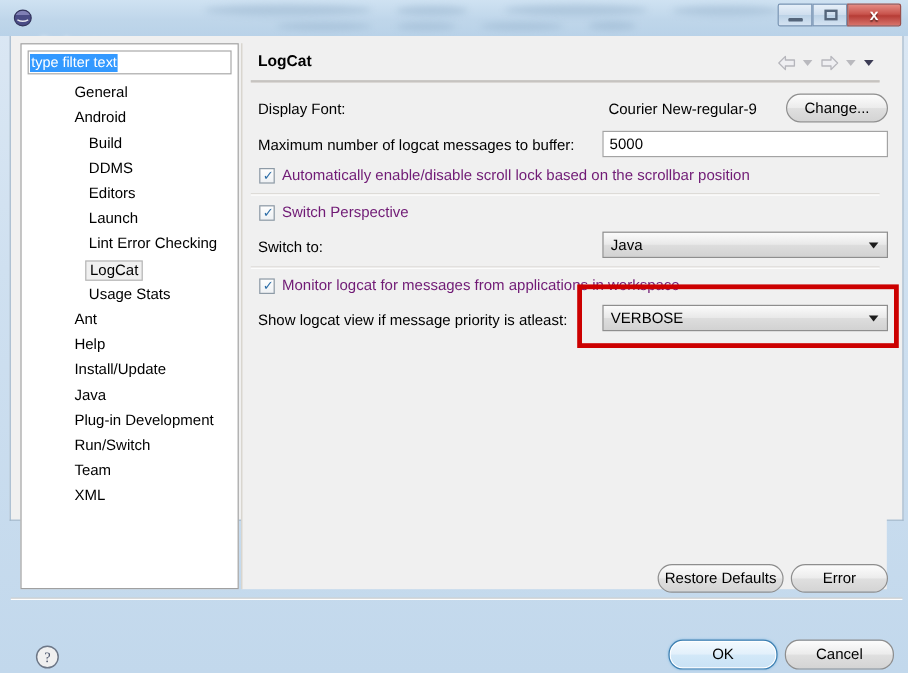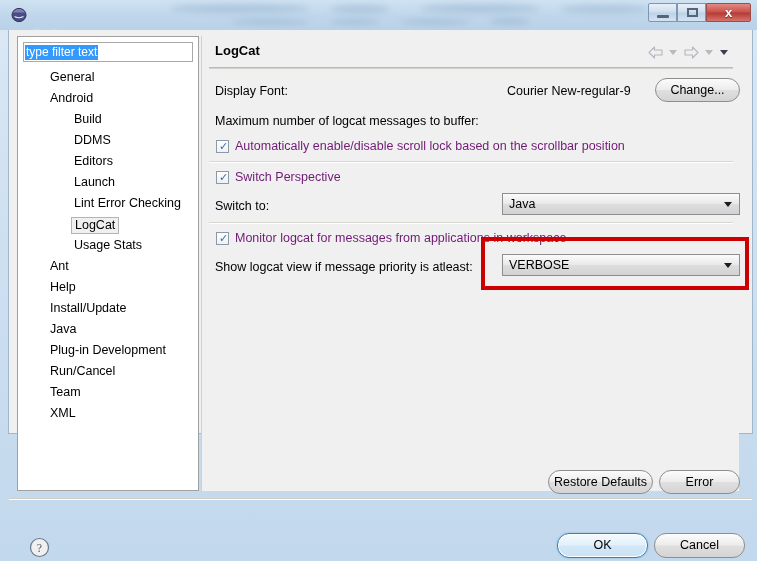--- a/index.html
+++ b/index.html
@@ -144,21 +144,21 @@
   .tree-item {
     position: relative;
     height: 21px;
     line-height: 21px;
     font-size: 12.5px;
     color: #000000;
     white-space: nowrap;
     cursor: default;
   }
   .tree-item .lbl { display: inline-block; padding: 0 2px; }
-  .tree-item.lvl1 { padding-left: 30px; }
+  .tree-item.lvl1 { padding-left: 42px; }
   .tree-item.lvl2 { padding-left: 54px; }
   .tree-item.selected .lbl {
     background: #f0f0f0;
     border: 1px solid #b4b4b4;
     padding: 0 3px;
     margin-left: -1px;
     line-height: 15px;
     display: inline-block;
     position: relative;
     top: 1px;
@@ -377,21 +377,21 @@
           <div class="tree-item lvl2"><span class="lbl">Editors</span></div>
           <div class="tree-item lvl2"><span class="lbl">Launch</span></div>
           <div class="tree-item lvl2"><span class="lbl">Lint Error Checking</span></div>
           <div class="tree-item lvl2 selected"><span class="lbl">LogCat</span></div>
           <div class="tree-item lvl2"><span class="lbl">Usage Stats</span></div>
           <div class="tree-item lvl1"><span class="lbl">Ant</span></div>
           <div class="tree-item lvl1"><span class="lbl">Help</span></div>
           <div class="tree-item lvl1"><span class="lbl">Install/Update</span></div>
           <div class="tree-item lvl1"><span class="lbl">Java</span></div>
           <div class="tree-item lvl1"><span class="lbl">Plug-in Development</span></div>
-          <div class="tree-item lvl1"><span class="lbl">Run/Cancel</span></div>
+          <div class="tree-item lvl1"><span class="lbl">Run/Switch</span></div>
           <div class="tree-item lvl1"><span class="lbl">Team</span></div>
           <div class="tree-item lvl1"><span class="lbl">XML</span></div>
         </div>
     </div>
 
     <div id="content-panel">
 
       <div id="content-header">
         <div id="page-title">LogCat</div>
 
@@ -417,20 +417,21 @@
           </div>
         </div>
         <div id="header-sep"></div>
       </div>
 
       <div class="row-label" style="left:13px; top:48px;">Display Font:</div>
       <div class="row-label" style="left:305px; top:48px;">Courier New-regular-9</div>
       <div class="btn" style="left:453px; top:42px; width:85px; height:24px;">Change...</div>
 
       <div class="row-label" style="left:13px; top:78px;">Maximum number of logcat messages to buffer:</div>
+      <div class="textfield" style="left:300px; top:73px; width:238px; height:22px;">5000</div>
 
       <div class="ck" style="left:14px; top:104px;">
         <span class="tick">✓</span>
       </div>
       <div class="ck-label" style="left:33px; top:103px;">Automatically enable/disable scroll lock based on the scrollbar position</div>
 
       <div class="sep-line" style="left:7px; top:125px; width:524px;"></div>
 
       <div class="ck" style="left:14px; top:135px;">
         <span class="tick">✓</span>

